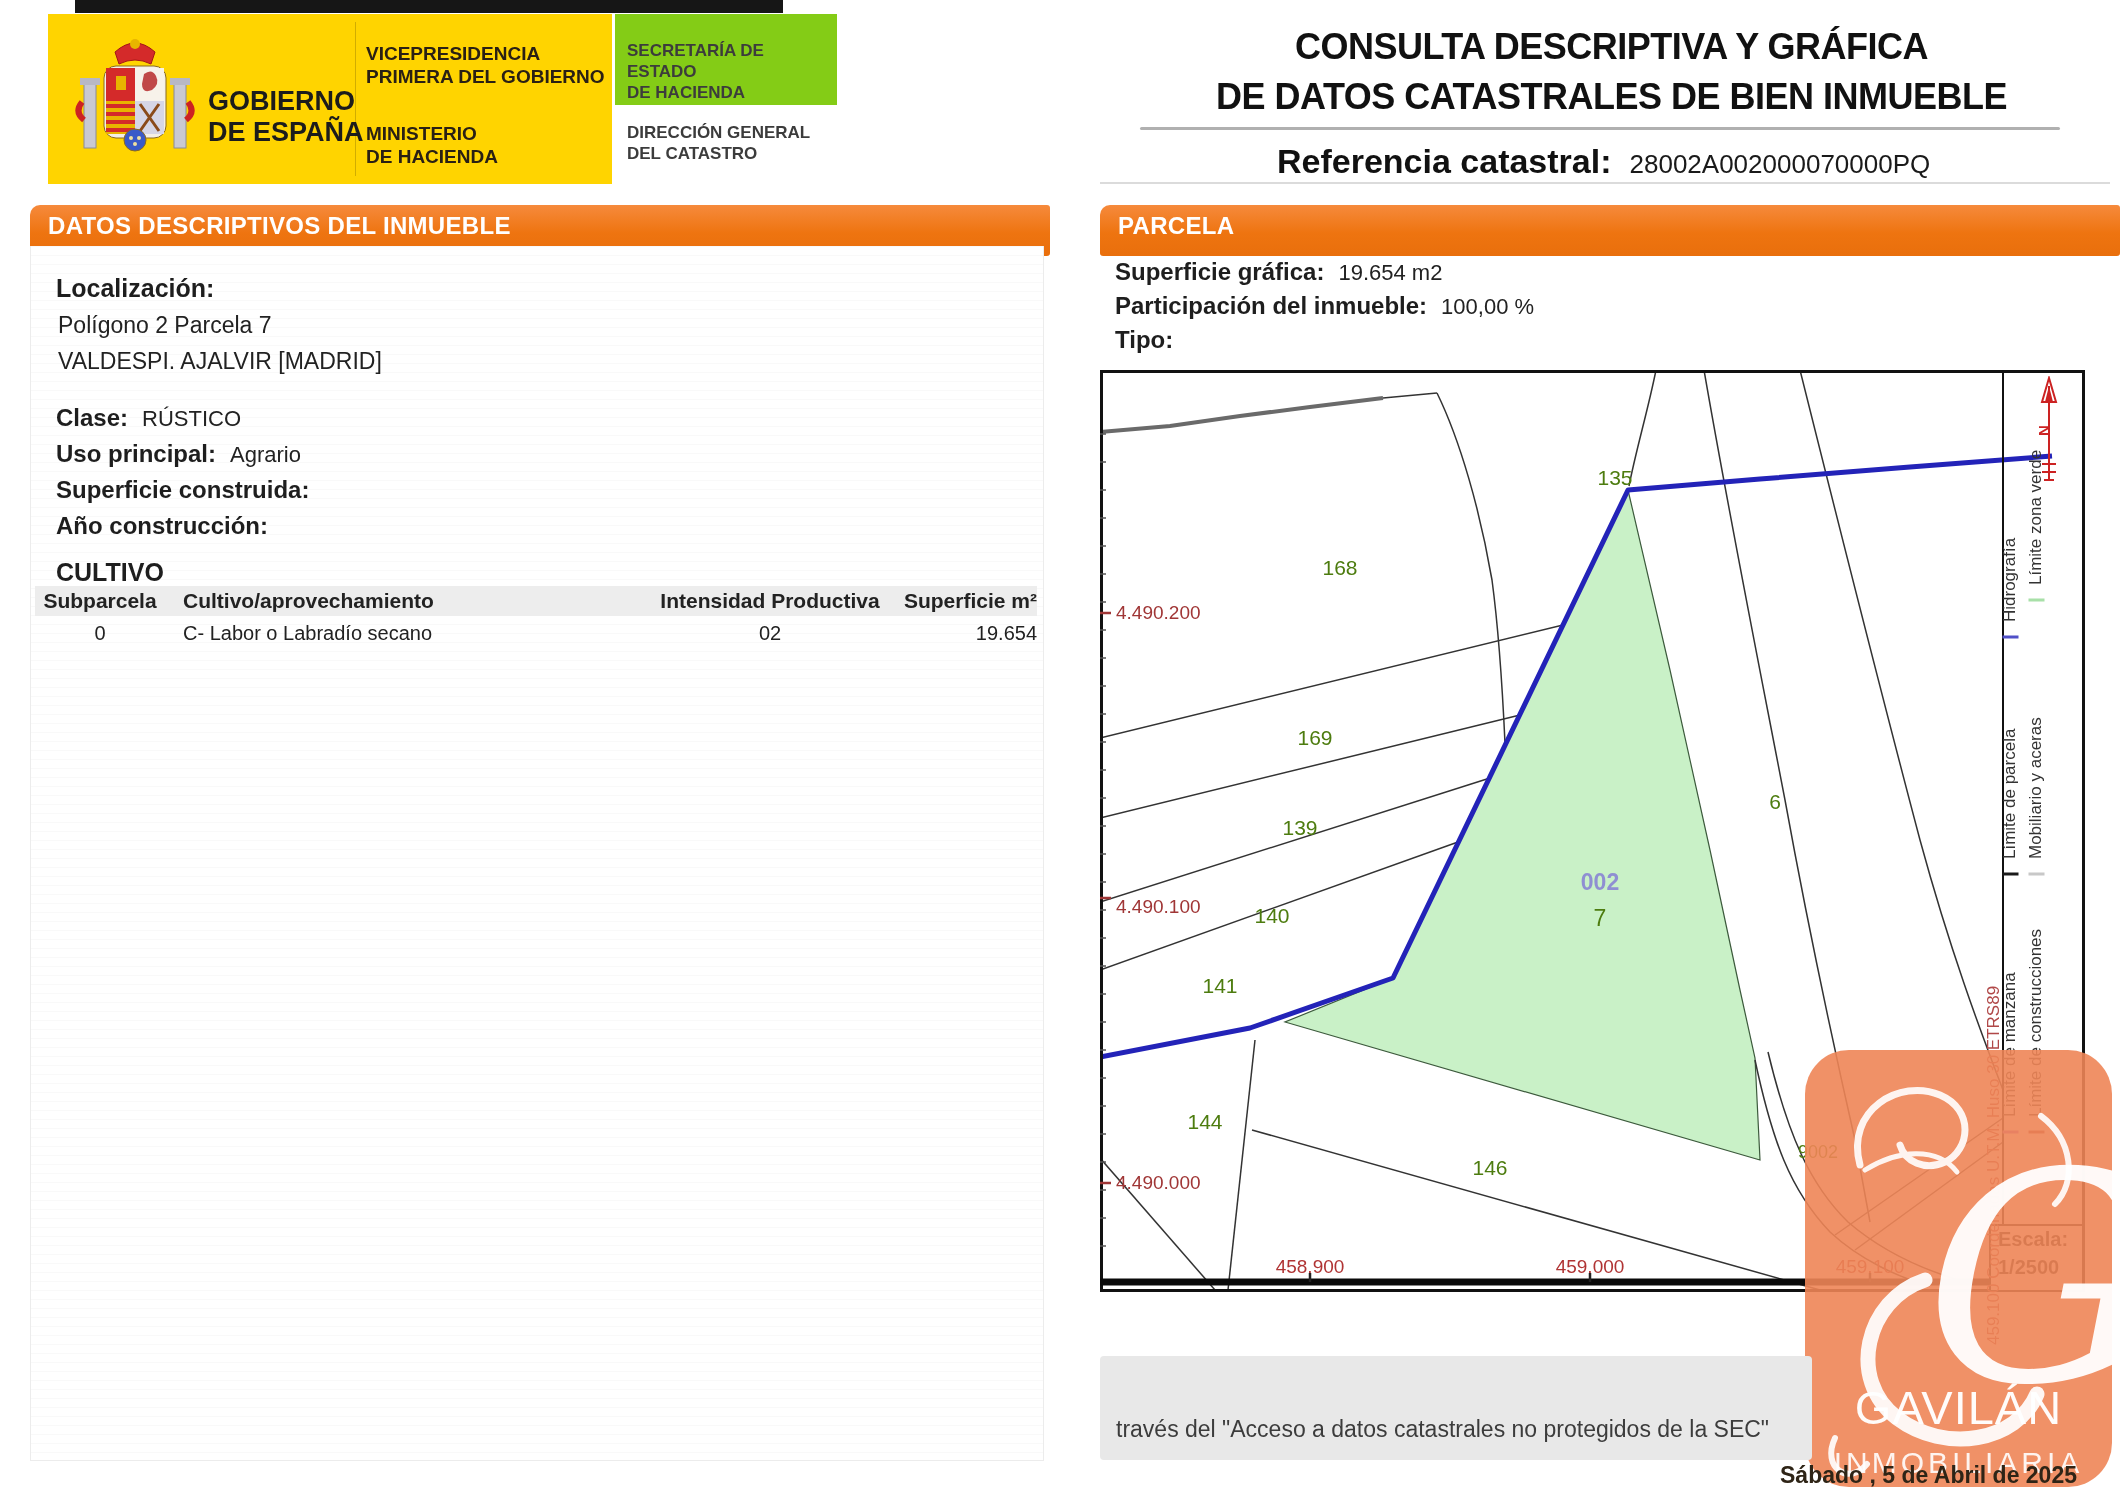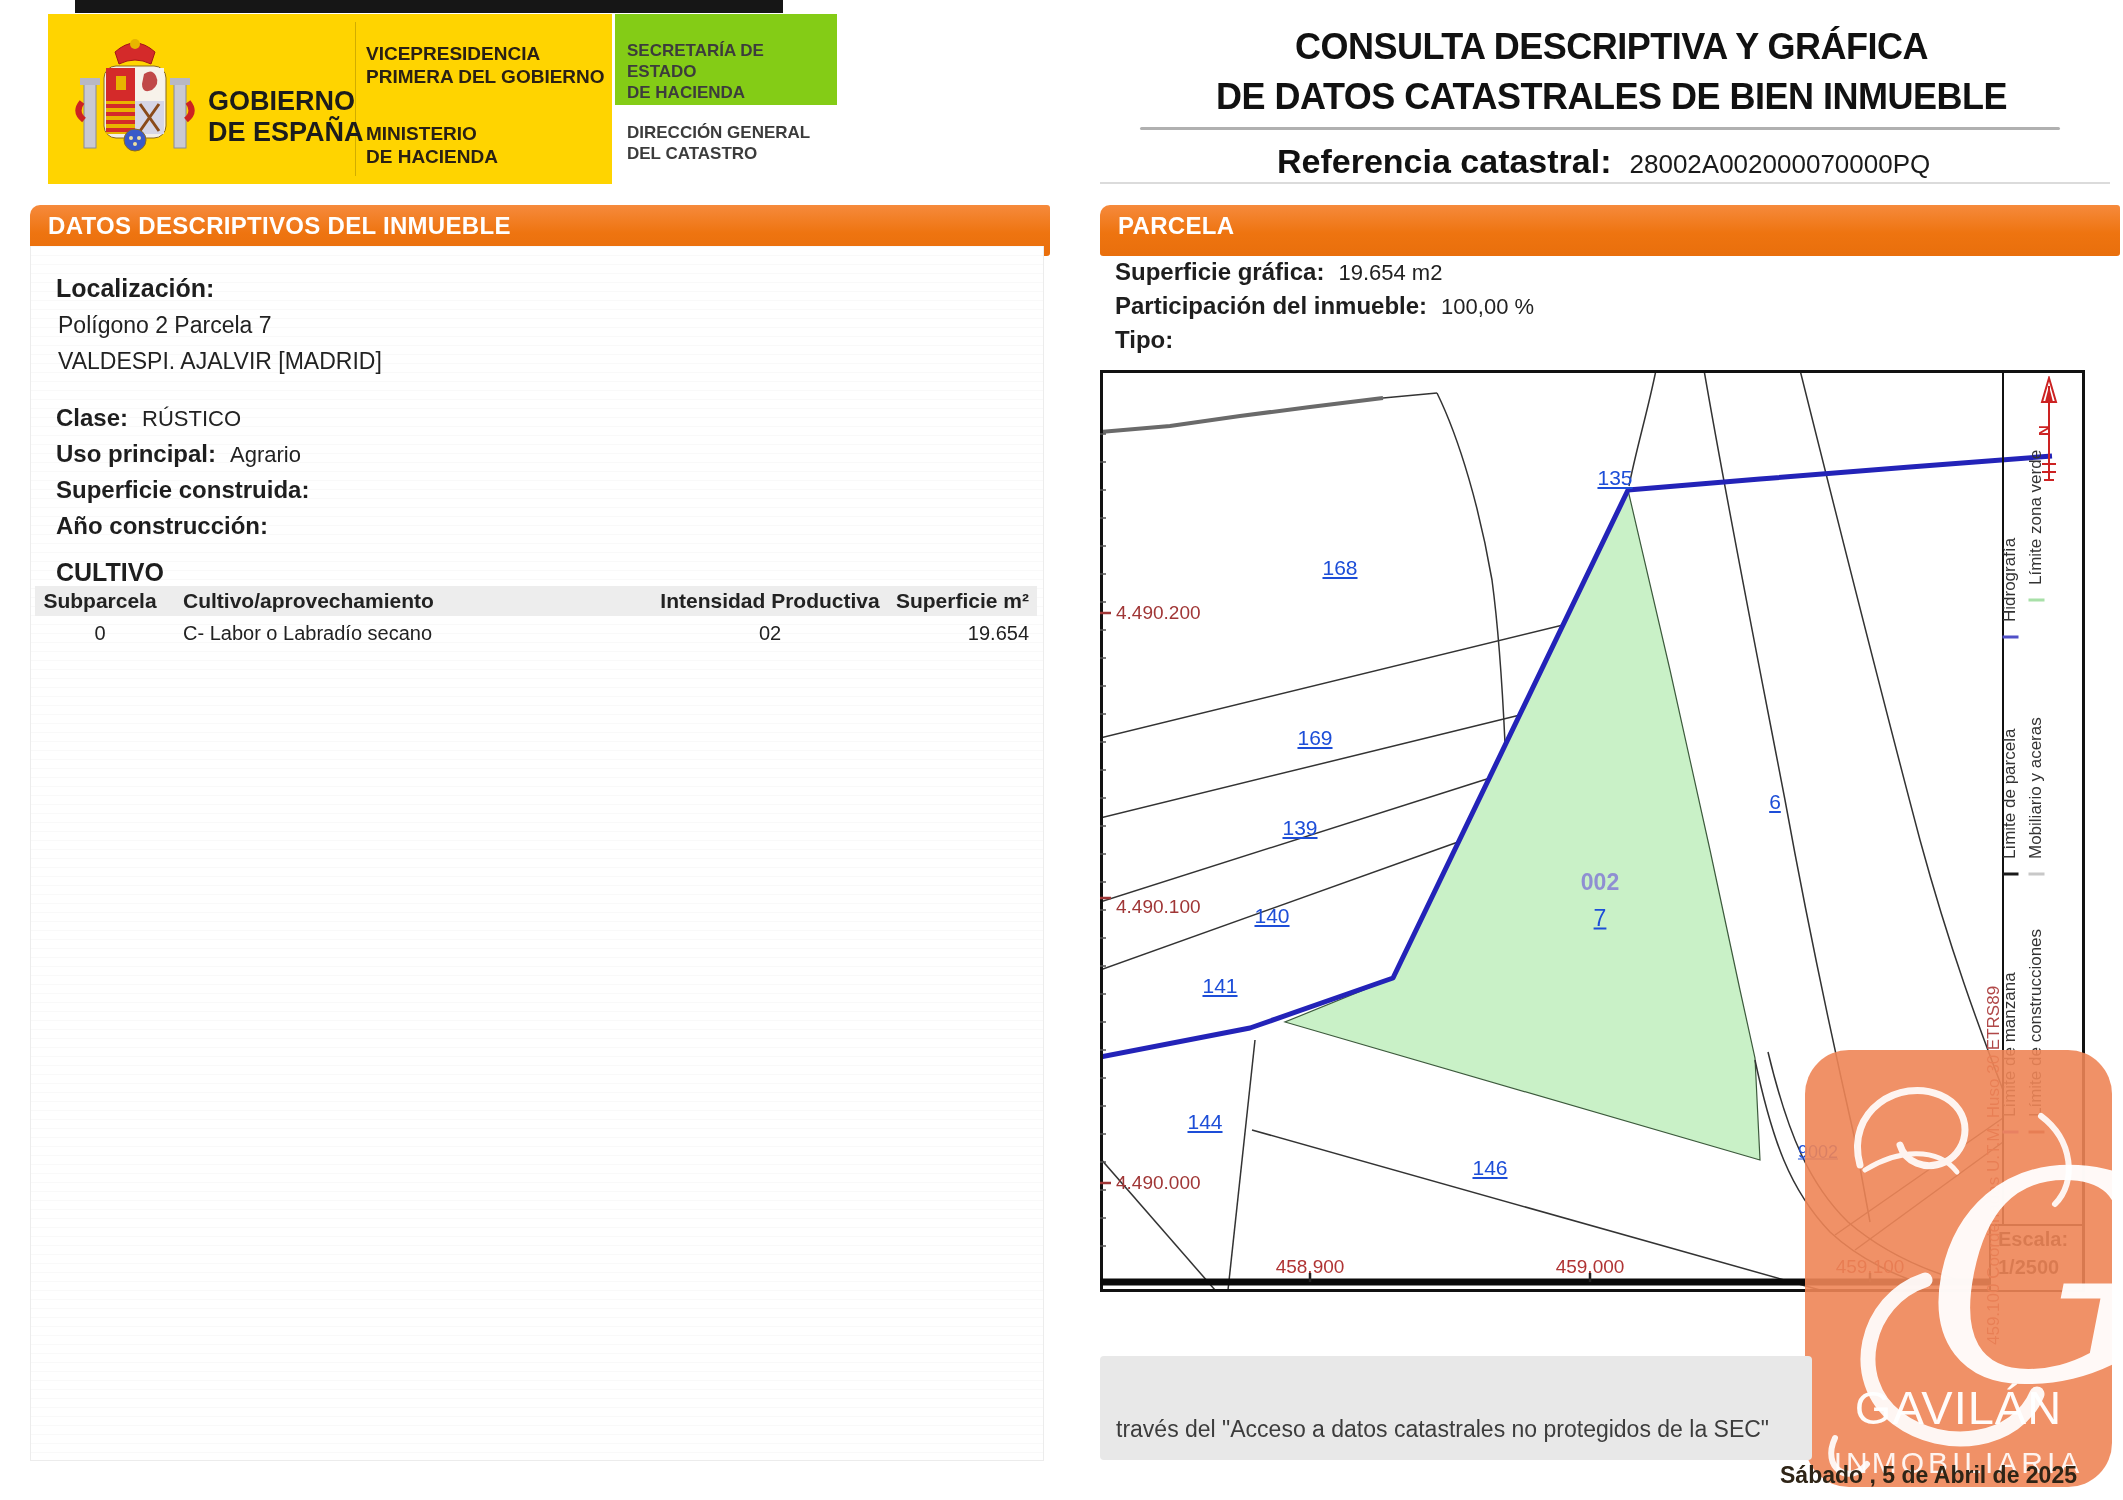--- a/index.html
+++ b/index.html
@@ -33,23 +33,23 @@
   .val{font-size:22px;color:#222;}
   .fieldrow{display:flex;align-items:baseline;gap:14px;}
   .cultivo-grid{display:grid;grid-template-columns:130px 480px 250px 142px;
                 width:1002px;align-items:center;}
   .cg-head{background:#ededed;height:30px;font-weight:bold;font-size:21px;color:#222;}
   .cg-row{height:30px;font-size:20px;color:#222;}
   .cc{display:flex;align-items:center;}
   .c1{justify-content:center;}
   .c2{padding-left:18px;}
   .c3{justify-content:center;}
-  .c4{justify-content:flex-end;padding-right:8px;}
-  
-  .maplabel{font-size:21px;color:#1d4ed8;transform:translate(-50%,-50%);white-space:nowrap;text-decoration:underline;}
+  .c4{justify-content:flex-end;}
+  
+  .maplabel{font-size:21px;color:#4d7c0f;transform:translate(-50%,-50%);white-space:nowrap;}
   .sublabel{font-size:23px;color:#8f8fd2;font-weight:bold;transform:translate(-50%,-50%);}
   .redcoord{font-size:19px;color:#a03636;white-space:nowrap;}
   .redcoord-b{font-size:19px;color:#b03434;transform:translateX(-50%);white-space:nowrap;}
   .legend-item{height:20px;display:flex;align-items:center;gap:7px;
                transform:rotate(-90deg);transform-origin:0 100%;
                white-space:nowrap;font-size:17px;color:#333;}
   .legend-item .sw{display:inline-block;width:16px;height:3px;transform:rotate(90deg);flex:0 0 16px;}
   .coordnote{transform:rotate(-90deg);transform-origin:0 100%;height:20px;
              font-size:17px;color:#b04848;white-space:nowrap;}
   .escala-t{font-size:20px;font-weight:bold;color:#1d1d1d;}

